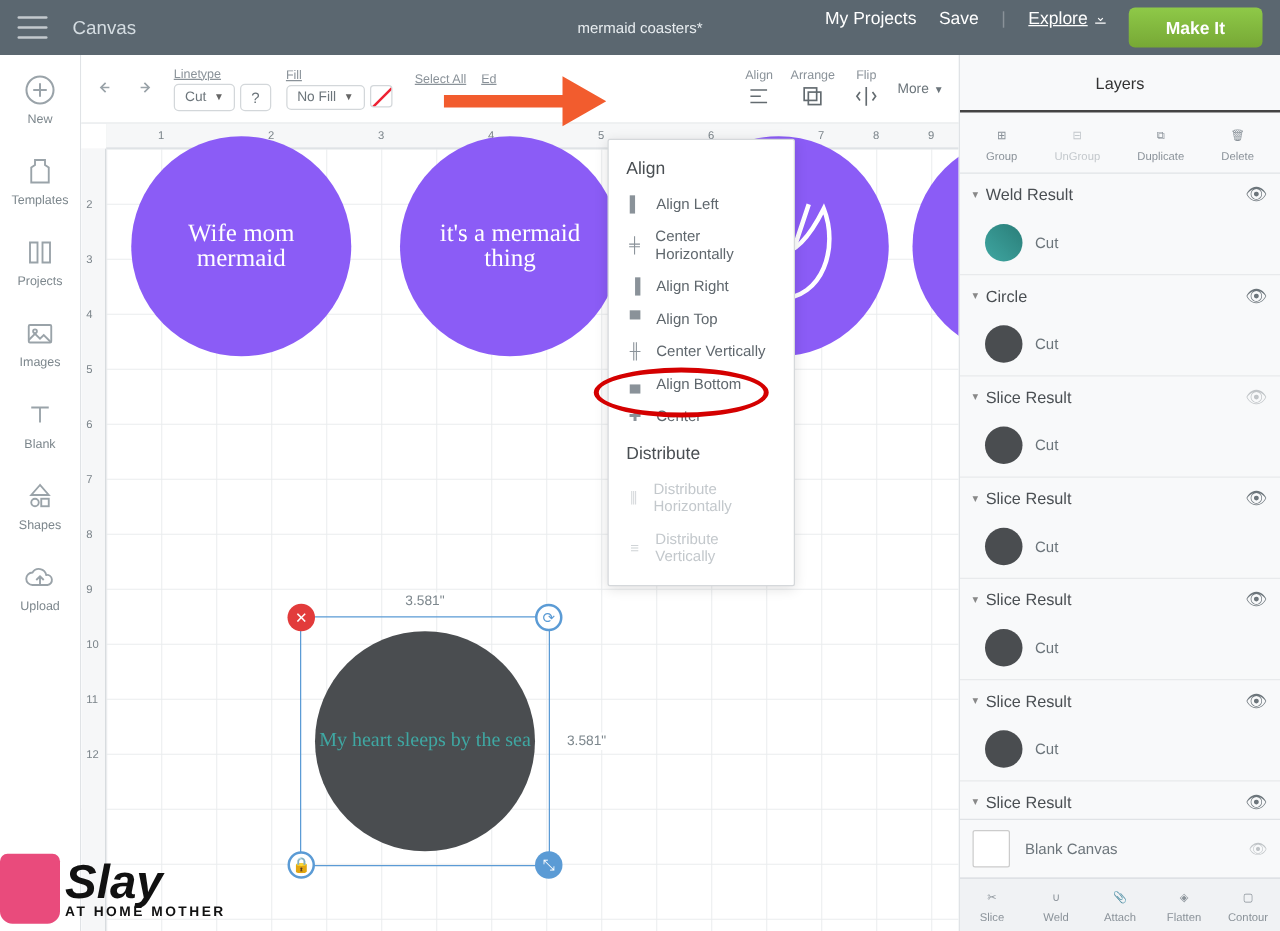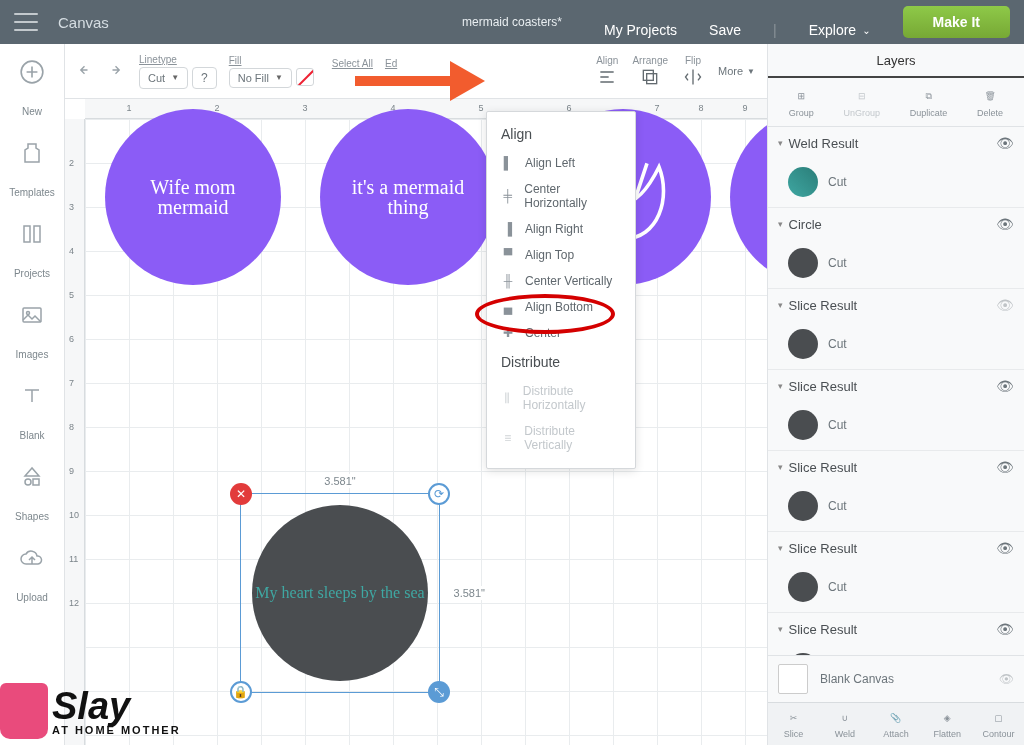--- a/index.html
+++ b/index.html
@@ -4,30 +4,30 @@
 <style>
 * { margin: 0; padding: 0; box-sizing: border-box; font-family: -apple-system, BlinkMacSystemFont, "Segoe UI", Arial, sans-serif; }
 body { width: 1024px; height: 745px; overflow: hidden; background: #fff; position: relative; }
 
 
 .topbar { height: 44px; background: #5b6770; display: flex; align-items: center; color: #fff; padding: 0 14px; }
 .hamburger { width: 24px; height: 18px; display: flex; flex-direction: column; justify-content: space-between; cursor: pointer; margin-right: 20px; }
 .hamburger span { height: 2px; background: #c3c9cd; border-radius: 1px; }
 .canvas-label { color: #d5dde2; font-size: 15px; }
 .title-label { position: absolute; left: 50%; transform: translateX(-50%); color: #e8edf0; font-size: 12px; }
-.top-right { margin-left: auto; display: flex; align-items: flex-end; gap: 32px; font-size: 14px; }
+.top-right { margin-left: auto; display: flex; align-items: flex-start; gap: 18px; font-size: 14px; }
 .top-link { cursor: pointer; }
 .divider-v { color: #8a9299; }
-.explore-link { display: flex; align-items: center; gap: 6px; }
+.explore-link { display: flex; align-items: center; gap: 6px; text-decoration: underline; }
 .chev { font-size: 10px; }
 .make-it { background: #7fb33b; background: linear-gradient(#8ec948,#77a835); border-radius: 5px; padding: 8px 30px; color: #fff; font-weight: 600; font-size: 14px; cursor: pointer; }
 
 
 .leftrail { position: absolute; left: 0; top: 44px; bottom: 0; width: 65px; background: #fff; border-right: 1px solid #e0e3e6; display: flex; flex-direction: column; align-items: center; padding-top: 14px; gap: 22px; }
-.rail-item { display: flex; flex-direction: column; align-items: center; color: #7d878d; font-size: 10px; cursor: pointer; gap: 20px; }
+.rail-item { display: flex; flex-direction: column; align-items: center; color: #7d878d; font-size: 10px; cursor: pointer; gap: 4px; }
 .rail-ico { width: 28px; height: 28px; display: flex; align-items: center; justify-content: center; color: #9aa3a9; }
 
 
 .toolbar { position: absolute; left: 65px; top: 44px; right: 257px; height: 55px; border-bottom: 1px solid #e0e3e6; background: #fff; display: flex; align-items: center; padding: 0 12px; font-size: 12px; color: #6c757b; }
 .tool-group { display: flex; flex-direction: column; align-items: flex-start; margin-right: 12px; }
 .tool-group .lbl { font-size: 10px; color: #8a9299; margin-bottom: 2px; text-decoration: underline; }
 .undo-redo { display: flex; gap: 10px; margin-right: 16px; }
 .undo-redo svg { width: 18px; height: 18px; color: #9aa3a9; }
 .sel-dd { border: 1px solid #d3d7da; border-radius: 4px; padding: 3px 8px; font-size: 11px; display: flex; align-items: center; gap: 6px; background: #fff; }
 .sel-dd .car { font-size: 8px; color: #666; }
@@ -70,21 +70,21 @@
 .align-menu .item.disabled { color:#c3c8cc; cursor:default; }
 .align-menu .item .mi { width:14px; height:14px; color:#8a9299; display:flex; align-items:center; justify-content:center; }
 .align-menu .item.disabled .mi { color:#d0d4d7; }
 
 
 .arrow-ann { position:absolute; pointer-events:none; }
 .circle-ann { position:absolute; border:4px solid #d40000; border-radius:50%; pointer-events:none; }
 
 
 .right-panel { position:absolute; right:0; top:44px; bottom:0; width:257px; background:#f8f9fa; border-left:1px solid #e0e3e6; display:flex; flex-direction:column; }
-.rp-tabs { display:flex; height:34px; }
+.rp-tabs { display:flex; height:46px; }
 .rp-tab { flex:1; display:flex; align-items:center; justify-content:center; font-size:13px; color:#6c757b; cursor:pointer; border-bottom:1px solid #d8dcdf; background:#eef0f2; }
 .rp-tab.active { background:#f8f9fa; border-bottom:2px solid #444; color:#333; font-weight:500; }
 .rp-tools { display:flex; justify-content:space-around; padding:8px 6px; border-bottom:1px solid #e0e3e6; }
 .rpt { display:flex; flex-direction:column; align-items:center; font-size:9px; color:#8a9299; cursor:pointer; gap:2px; }
 .rpt.disabled { color:#c3c8cc; }
 .rpt .ico { width:20px; height:20px; display:flex; align-items:center; justify-content:center; }
 .layer-list { flex:1; overflow-y:auto; }
 .layer { border-bottom:1px solid #e8eaec; }
 .layer-hdr { display:flex; align-items:center; padding:8px 10px; font-size:13px; color:#4a4f53; cursor:pointer; }
 .layer-hdr .car { font-size:9px; margin-right:6px; color:#888; }

